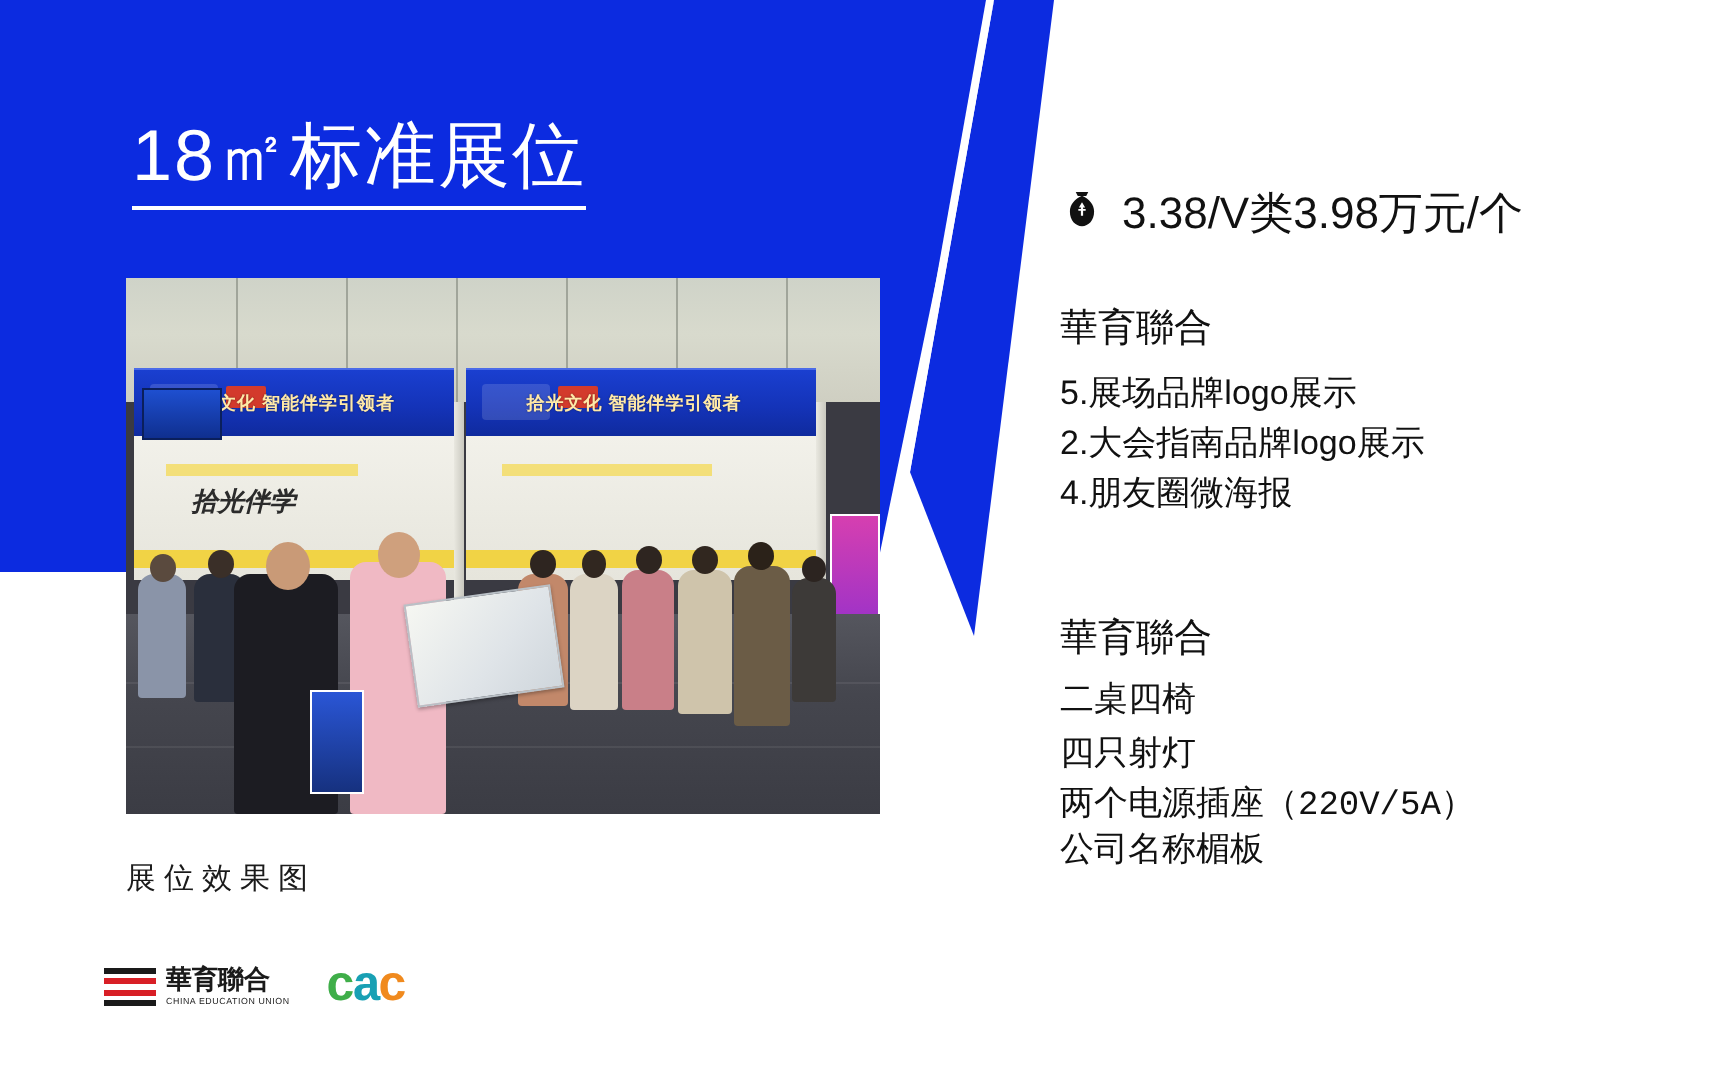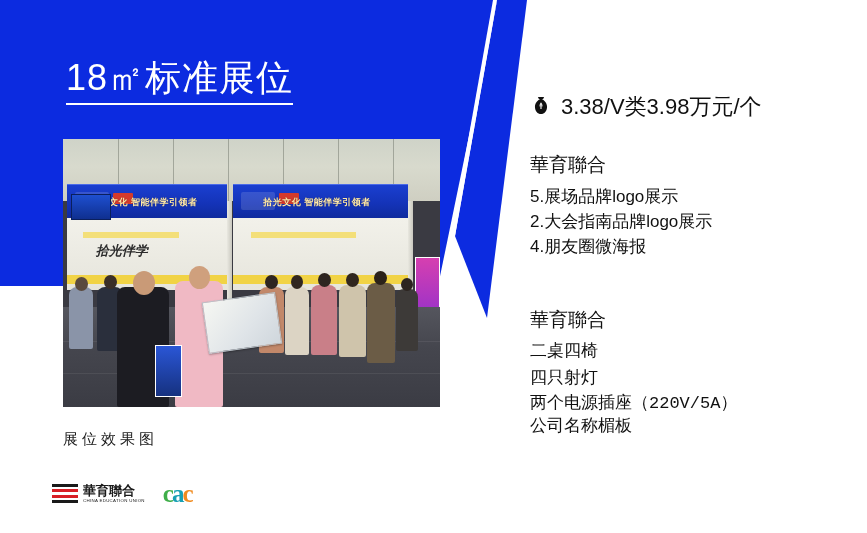--- a/index.html
+++ b/index.html
@@ -224,21 +224,21 @@
     font-family: "DejaVu Sans", sans-serif;
   }
   #ceu-en {
     font-size: 4.4px; color: #1a1a1a; letter-spacing: .3px;
     margin-top: 2px;
   }
   
   #cdc-logo {
     font-size: 25px; font-weight: bold; line-height: 1;
     letter-spacing: -2px;
-    font-family: Liberation Serif, serif;
+    font-family: Liberation Mono, monospace;
   }
   #cdc-logo span { display: inline-block; }
 </style>
 </head>
 <body>
 
 <svg id="blue-shape" viewBox="0 0 867 533" preserveAspectRatio="none">
 
   <path d="M0,0 L497,0 L438,286 L0,286 Z" fill="#0C2BE0"></path>
 

